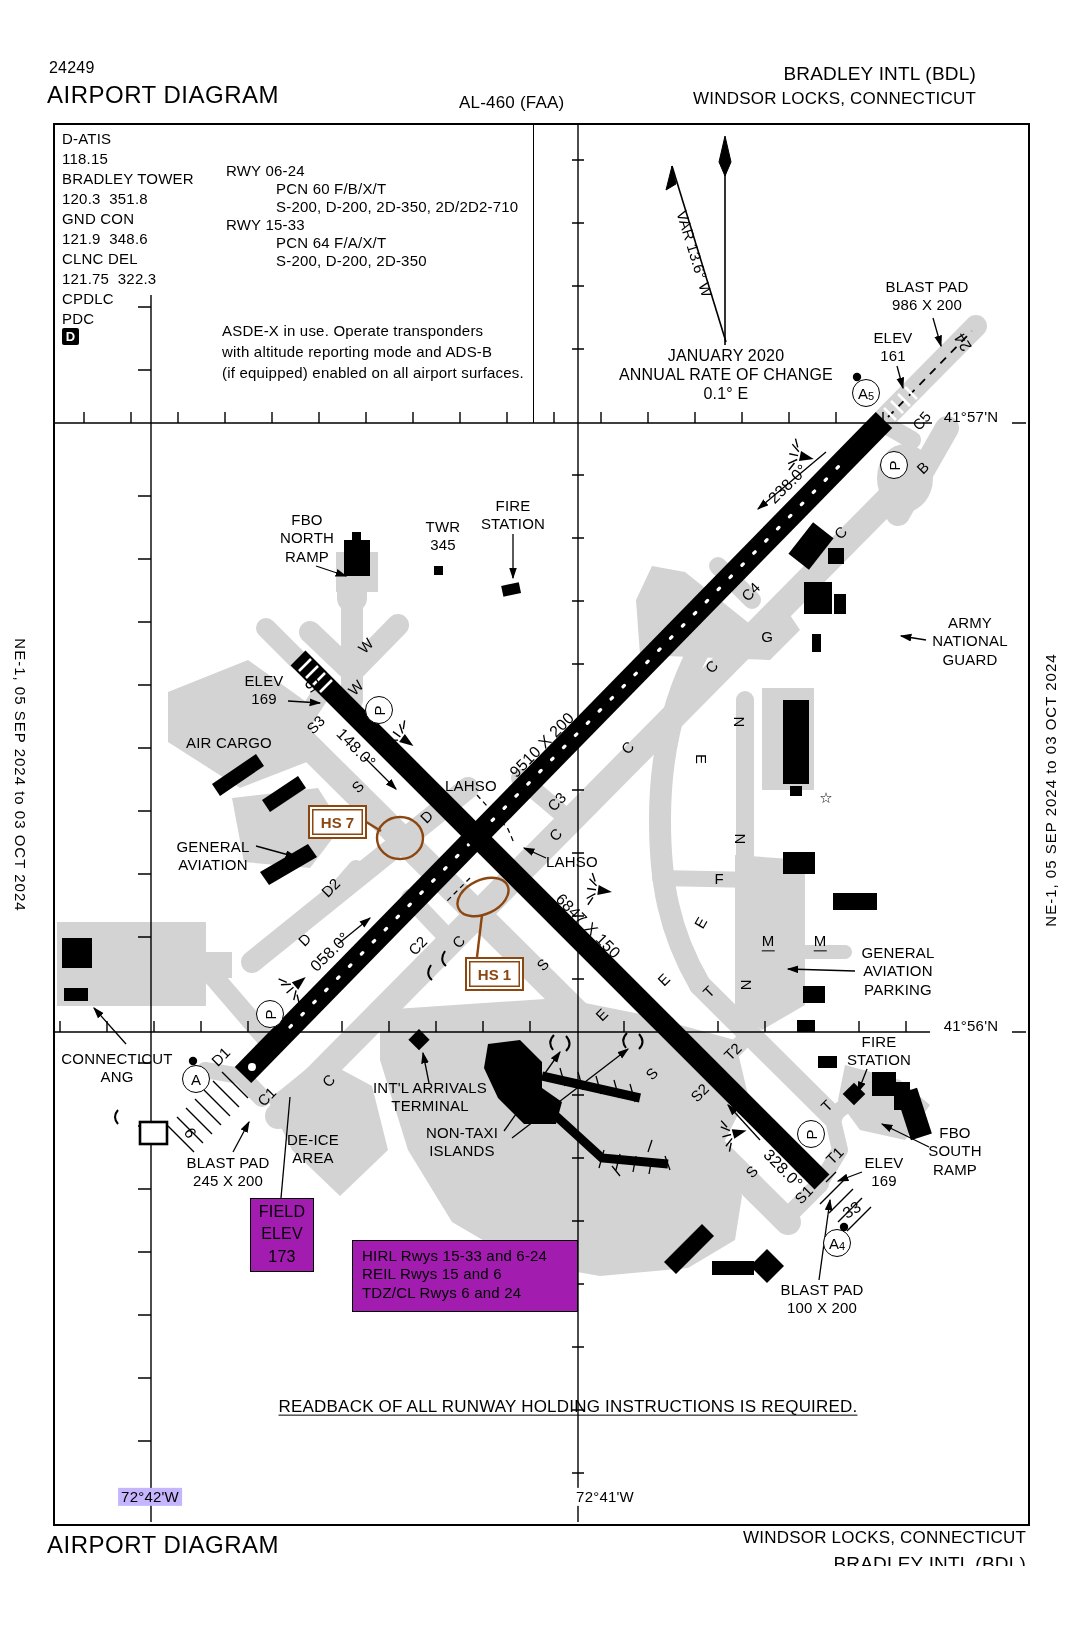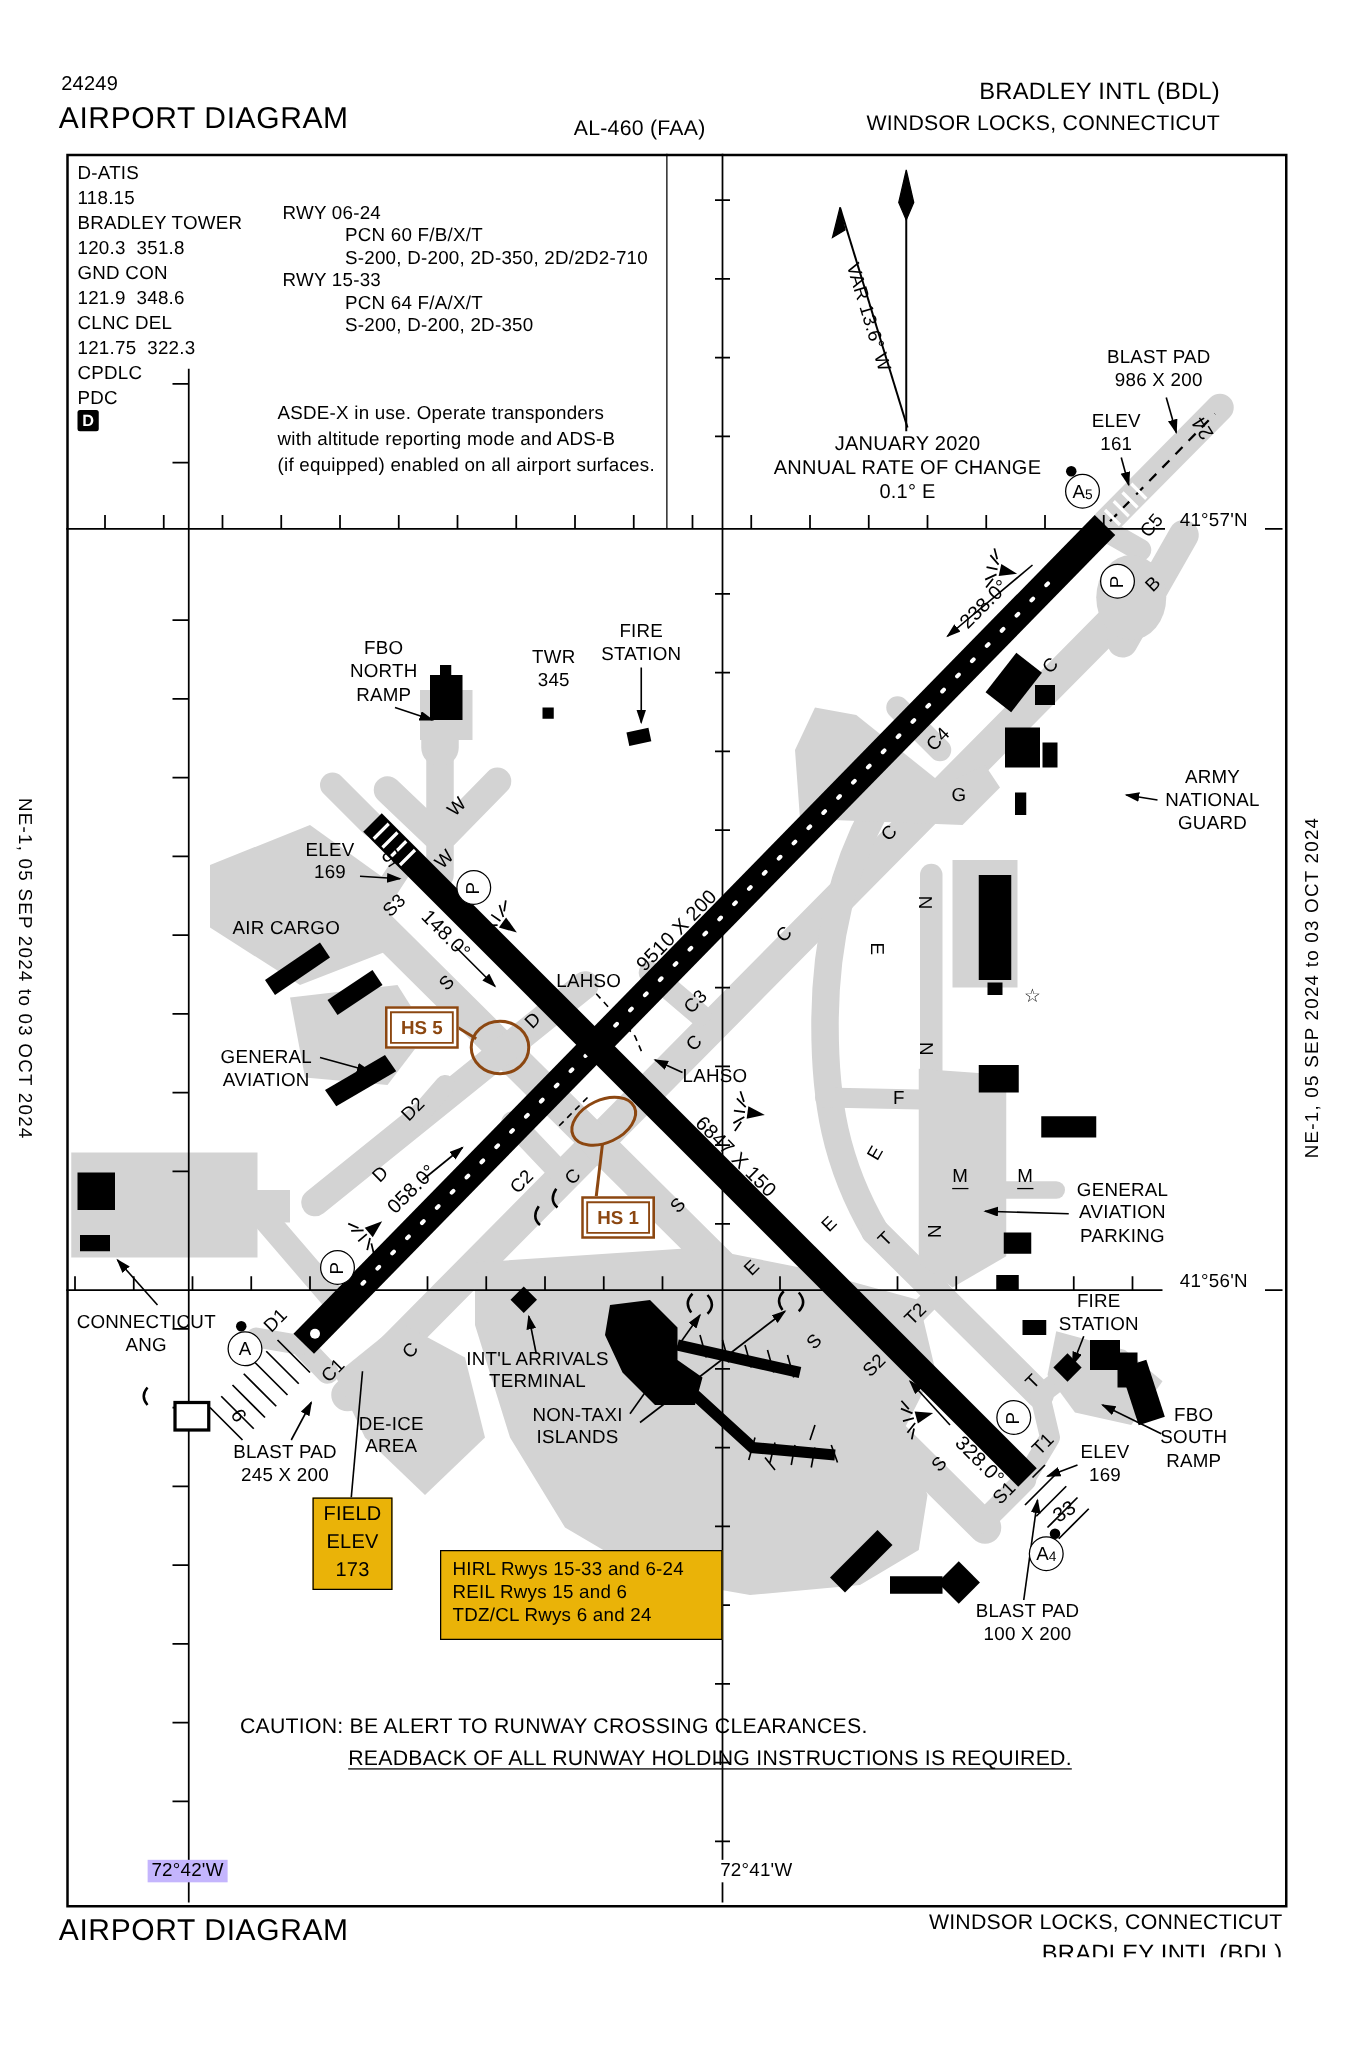--- a/index.html
+++ b/index.html
@@ -11,21 +11,21 @@
   .la{transform:none;text-align:left;white-space:pre}
   .s15{font-size:15px}.s16{font-size:16px}.s17{font-size:17px}
   .big{font-size:24px;letter-spacing:.5px}
   .tx{font-size:15px;letter-spacing:0}
   .ul{text-decoration:underline;text-underline-offset:3px}
   .circ{position:absolute;width:26px;height:26px;border:1.6px solid #000;border-radius:50%;
         background:#fff;display:flex;align-items:center;justify-content:center;
         font-size:15px;transform:translate(-50%,-50%);z-index:6}
   .circ sub{font-size:11px;margin-top:5px}
   .rotP{transform:rotate(-90deg);display:inline-block}
-  .box{position:absolute;border:1.6px solid #000;background:#eab308;z-index:6}
+  .box{position:absolute;border:1.6px solid #000;background:#a21caf;z-index:6}
   .hsbox{position:absolute;background:#fff;border:2.5px solid #8C4711;
          box-shadow:inset 0 0 0 2px #fff,inset 0 0 0 3.5px #8C4711;
          color:#8C4711;font:bold 15px "Liberation Sans",sans-serif;
          display:flex;align-items:center;justify-content:center;z-index:6}
   .vside{position:absolute;font-size:15px;letter-spacing:1px;white-space:nowrap}
   .und{border-bottom:1.6px solid #000;padding-bottom:0px}
   .lz{z-index:5}
 </style>
 </head>
 <body>
@@ -326,33 +326,32 @@
 <div class="lb s15" style="left:884px;top:1172px">ELEV
 169</div>
 <div class="lb s15 lz" style="left:228px;top:1172px">BLAST PAD
 245 X 200</div>
 <div class="lb s15 lz" style="left:822px;top:1299px">BLAST PAD
 100 X 200</div>
 
 <div class="lb s15" style="left:471px;top:786px">LAHSO</div>
 <div class="lb s15" style="left:572px;top:862px">LAHSO</div>
 
-<div class="hsbox" style="left:308px;top:805px;width:55px;height:30px">HS 5</div>
+<div class="hsbox" style="left:308px;top:805px;width:55px;height:30px">HS 7</div>
 <div class="hsbox" style="left:465px;top:957px;width:55px;height:30px">HS 1</div>
 
 <div class="box lb la" style="left:250px;top:1198px;width:62px;height:70px;text-align:center;font-size:16px;line-height:1.4;padding-top:2px;white-space:pre-line">FIELD
 ELEV
 173</div>
 <div class="box" style="left:352px;top:1240px;width:198px;height:64px;padding:6px 17px 0 9px;z-index:6">
   <div class="lb la s15" style="position:static">HIRL Rwys 15-33 and 6-24</div>
   <div class="lb la s15" style="position:static">REIL Rwys 15 and 6</div>
   <div class="lb la s15" style="position:static">TDZ/CL Rwys 6 and 24</div>
 </div>
 
-<div class="lb s17" style="left:443px;top:1382px;white-space:nowrap">CAUTION: BE ALERT TO RUNWAY CROSSING CLEARANCES.</div>
 <div class="lb s17 ul" style="left:568px;top:1407px;white-space:nowrap">READBACK OF ALL RUNWAY HOLDING INSTRUCTIONS IS REQUIRED.</div>
 
 <div class="lb tx" style="left:922px;top:421px;transform:translate(-50%,-50%) rotate(-50deg)">C5</div>
 <div class="lb tx" style="left:923px;top:468px;transform:translate(-50%,-50%) rotate(-45deg)">B</div>
 <div class="lb tx" style="left:841px;top:533px;transform:translate(-50%,-50%) rotate(-45deg)">C</div>
 <div class="lb tx" style="left:751px;top:592px;transform:translate(-50%,-50%) rotate(-45deg)">C4</div>
 <div class="lb tx" style="left:767px;top:637px">G</div>
 <div class="lb tx" style="left:712px;top:667px;transform:translate(-50%,-50%) rotate(-45deg)">C</div>
 <div class="lb tx" style="left:628px;top:748px;transform:translate(-50%,-50%) rotate(-45deg)">C</div>
 <div class="lb tx" style="left:701px;top:759px;transform:translate(-50%,-50%) rotate(90deg)">E</div>

